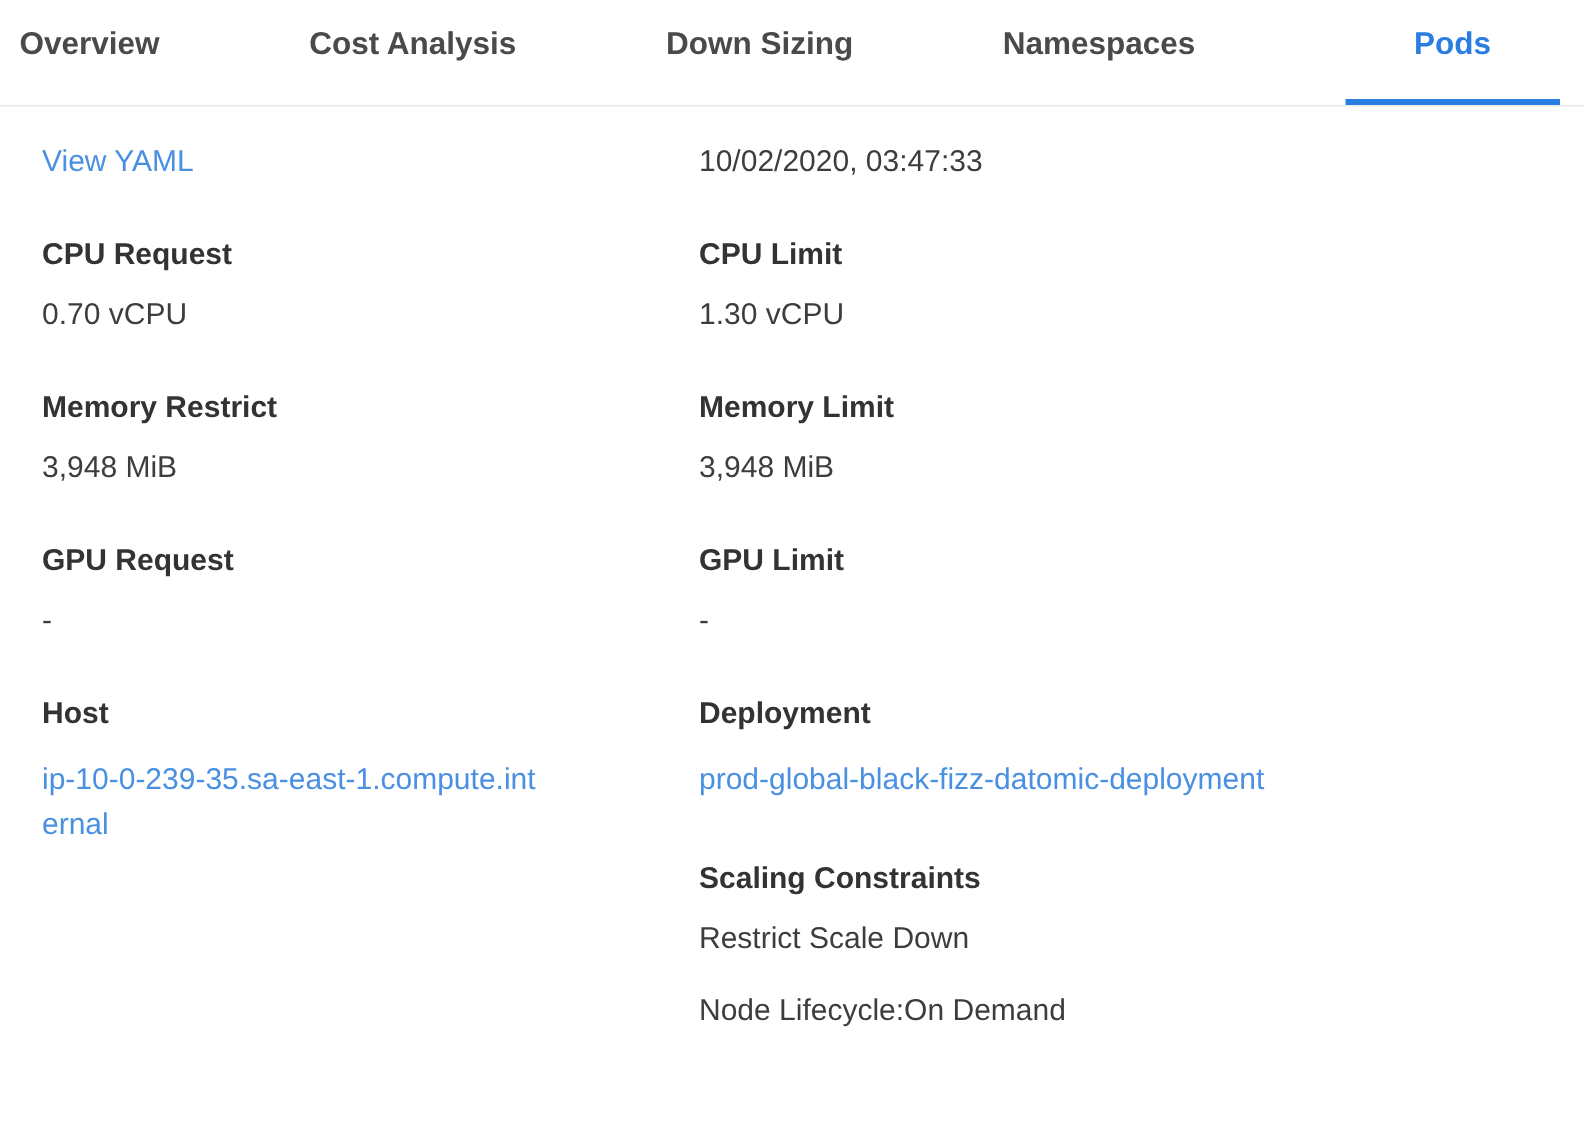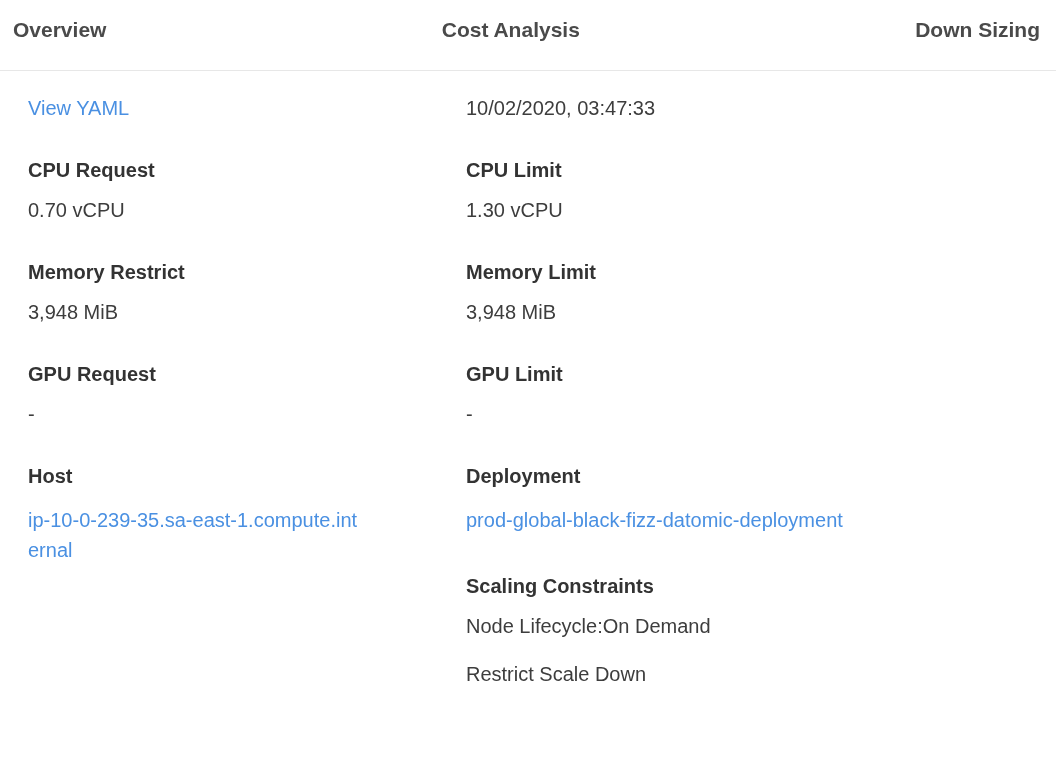--- a/index.html
+++ b/index.html
@@ -100,20 +100,22 @@
 </style>
 </head>
 <body>
 
 <div class="page">
 
   <div class="tabbar">
     <div class="tab">Overview</div>
     <div class="tab">Cost Analysis</div>
     <div class="tab">Down Sizing</div>
+    <div class="tab">Namespaces</div>
+    <div class="tab active">Pods</div>
   </div>
 
   <div class="content">
 
     <div class="col">
 
       <div class="toprow">
         <span class="link">View YAML</span>
       </div>
 
@@ -162,20 +164,20 @@
 
       <div class="field">
         <div class="field-label">Deployment</div>
         <div class="field-value link-block deploy-width">
           <span class="link">prod-global-black-fizz-datomic-deployment</span>
         </div>
       </div>
 
       <div class="field scaling">
         <div class="field-label">Scaling Constraints</div>
+        <div class="scaling-item">Restrict Scale Down</div>
         <div class="scaling-item">Node Lifecycle:On Demand</div>
-        <div class="scaling-item">Restrict Scale Down</div>
       </div>
 
     </div>
 
   </div>
 </div>
 
 </body></html>

